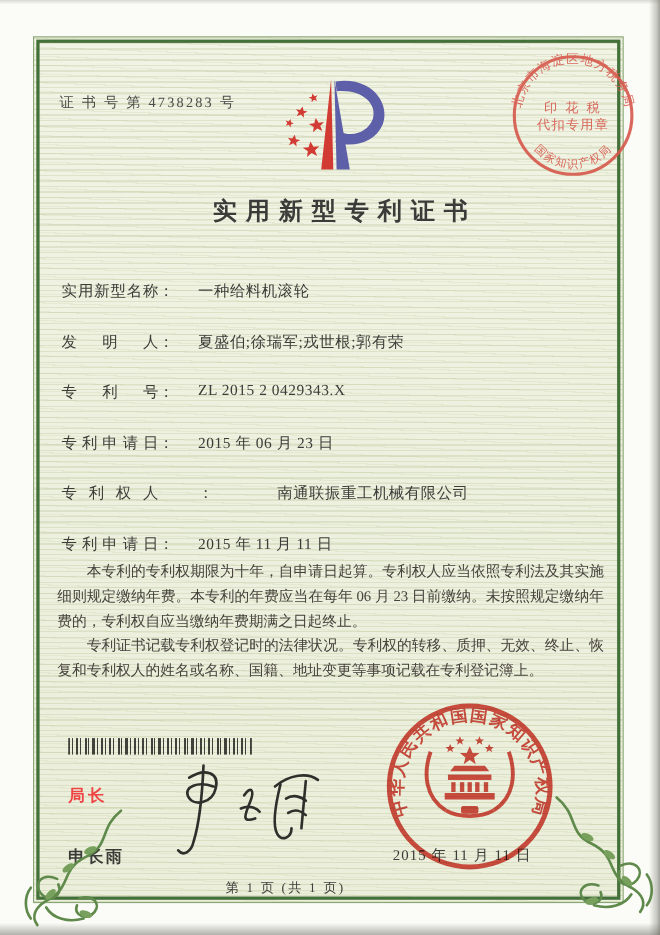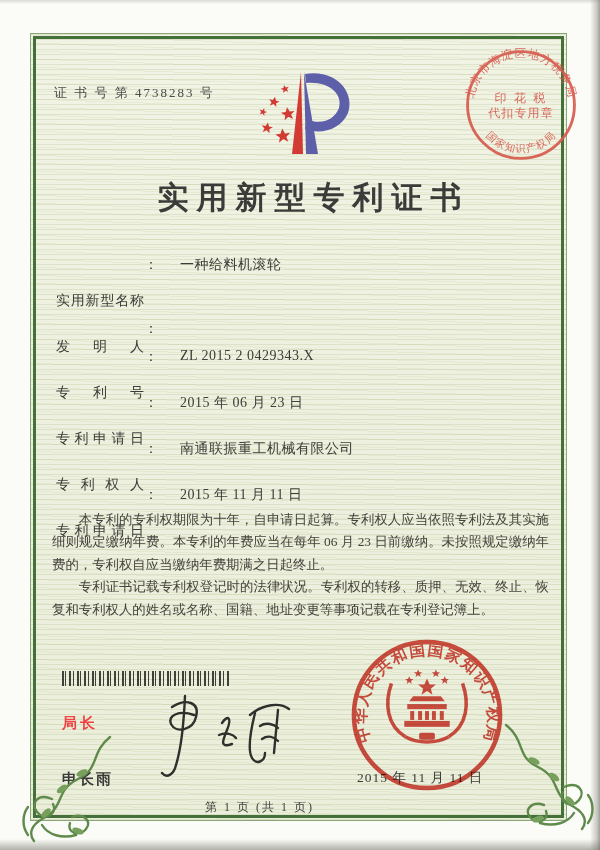--- a/index.html
+++ b/index.html
@@ -33,30 +33,30 @@
   }
 
   .cert-no{position:absolute;left:54px;top:84px;font-size:13px;letter-spacing:2px;color:#4c4c48;}
 
   .logo{position:absolute;left:250px;top:68px;width:108px;height:92px;}
 
   .stamp-duty{position:absolute;left:461px;top:44px;width:120px;height:122px;opacity:.9;z-index:5;}
 
   .title{
     position:absolute;left:30px;top:177px;width:567px;text-align:center;
-    font-size:31px;font-weight:bold;letter-spacing:8px;color:#3b3b39;
+    font-size:22px;font-weight:bold;letter-spacing:8px;color:#3b3b39;
   }
 
   .fields{position:absolute;left:56px;top:250px;width:480px;}
   .field-row{position:absolute;left:0;font-size:14px;color:#38383490;display:flex;color:#3c3c38;}
-  .field-label{display:inline-block;width:88px;text-align:justify;text-align-last:justify;margin-top:36px;}
+  .field-label{display:inline-block;width:88px;text-align:justify;text-align-last:justify;}
   .field-colon{display:inline-block;margin-right:6px;}
   .field-value{letter-spacing:.5px;margin-left:16px;}
   .row-0{top:6px;}  .row-1{top:52px;align-items:center;}  .row-2{top:98px;}
-  .row-3{top:144px;}.row-4{top:190px;} .row-5{top:236px;}
+  .row-3{top:144px;}.row-4{top:190px;gap:36px;} .row-5{top:236px;}
 
   .paragraphs{
     position:absolute;left:52px;top:509px;width:497px;
     font-size:13.4px;line-height:22.4px;text-align:justify;color:#46423c;
   }
   .paragraphs p{margin:0;text-indent:2em;}
 
   .barcode{
     position:absolute;left:62px;top:671px;width:167px;height:15px;
     background-image:
@@ -124,20 +124,21 @@
 
   <div class="fields">
     <div class="field-row row-0">
       <span class="field-label">实用新型名称</span>
         <span class="field-colon">：</span>
         <span class="field-value">一种给料机滚轮</span>
     </div>
     <div class="field-row row-1">
       <span class="field-label">发明人</span>
         <span class="field-colon">：</span>
+        <span class="field-value">夏盛伯;徐瑞军;戎世根;郭有荣</span>
     </div>
     <div class="field-row row-2">
       <span class="field-label">专利号</span>
         <span class="field-colon">：</span>
         <span class="field-value">ZL 2015 2 0429343.X</span>
     </div>
     <div class="field-row row-3">
       <span class="field-label">专利申请日</span>
         <span class="field-colon">：</span>
         <span class="field-value">2015 年 06 月 23 日</span>

